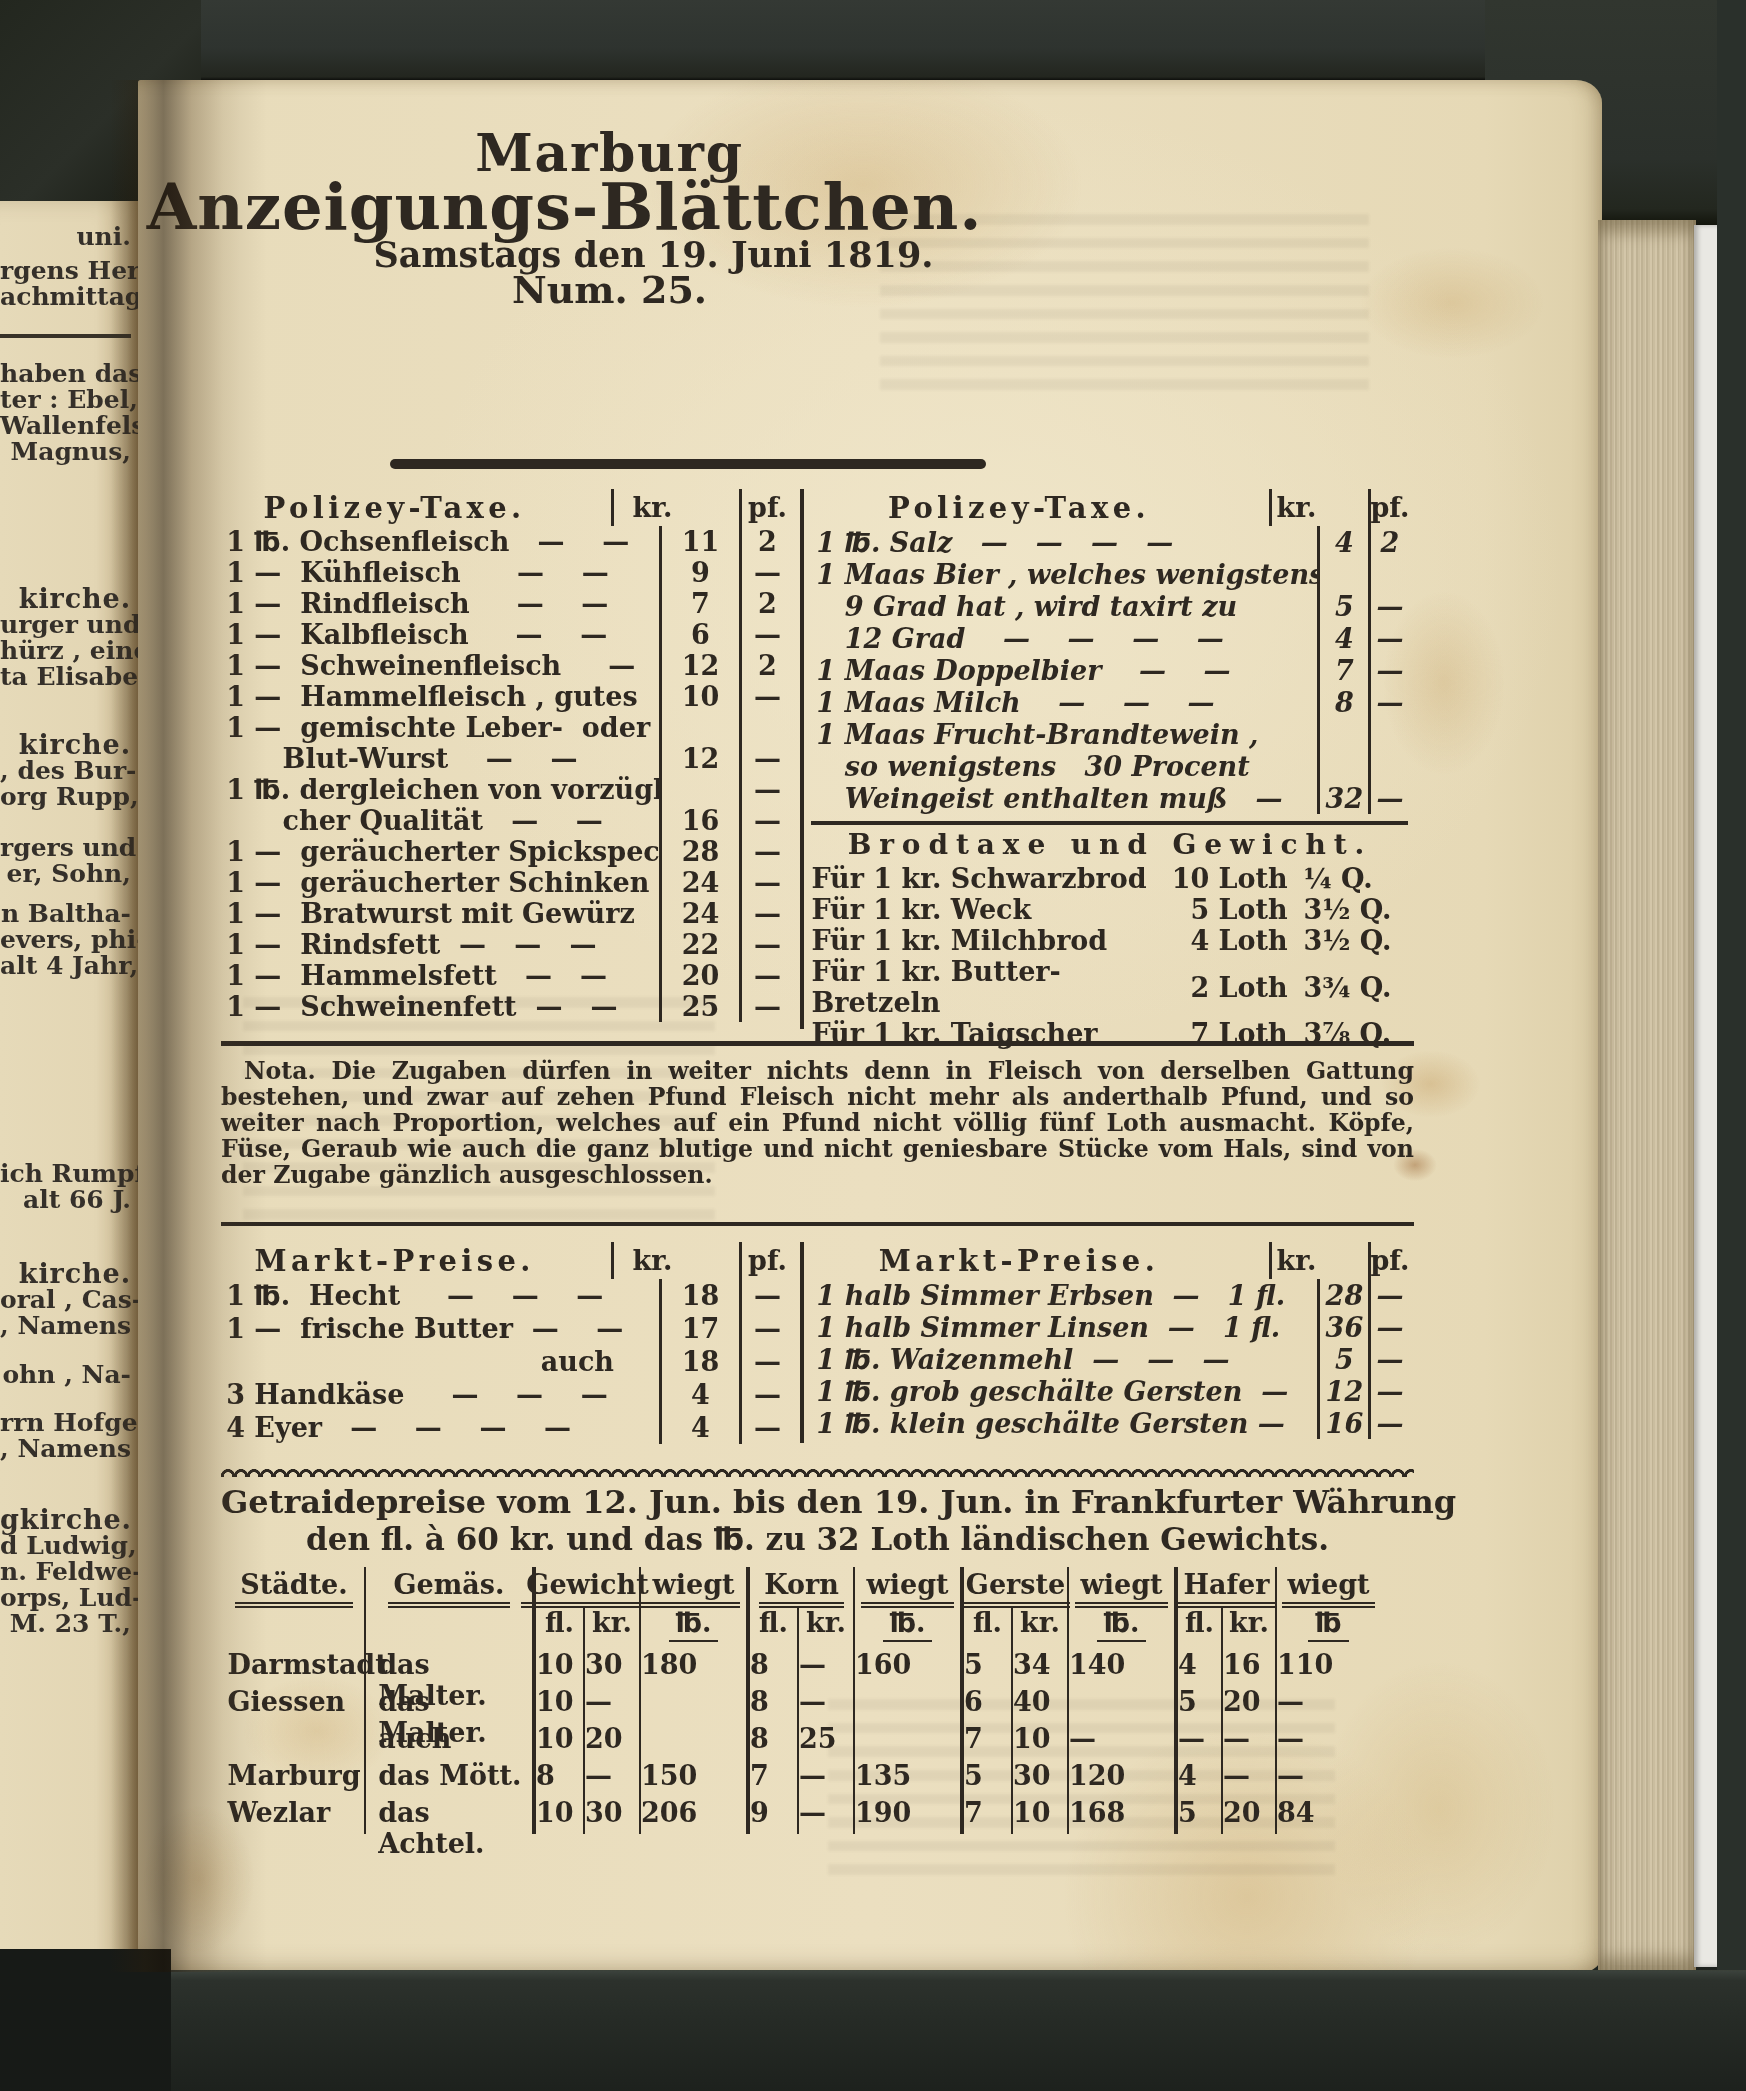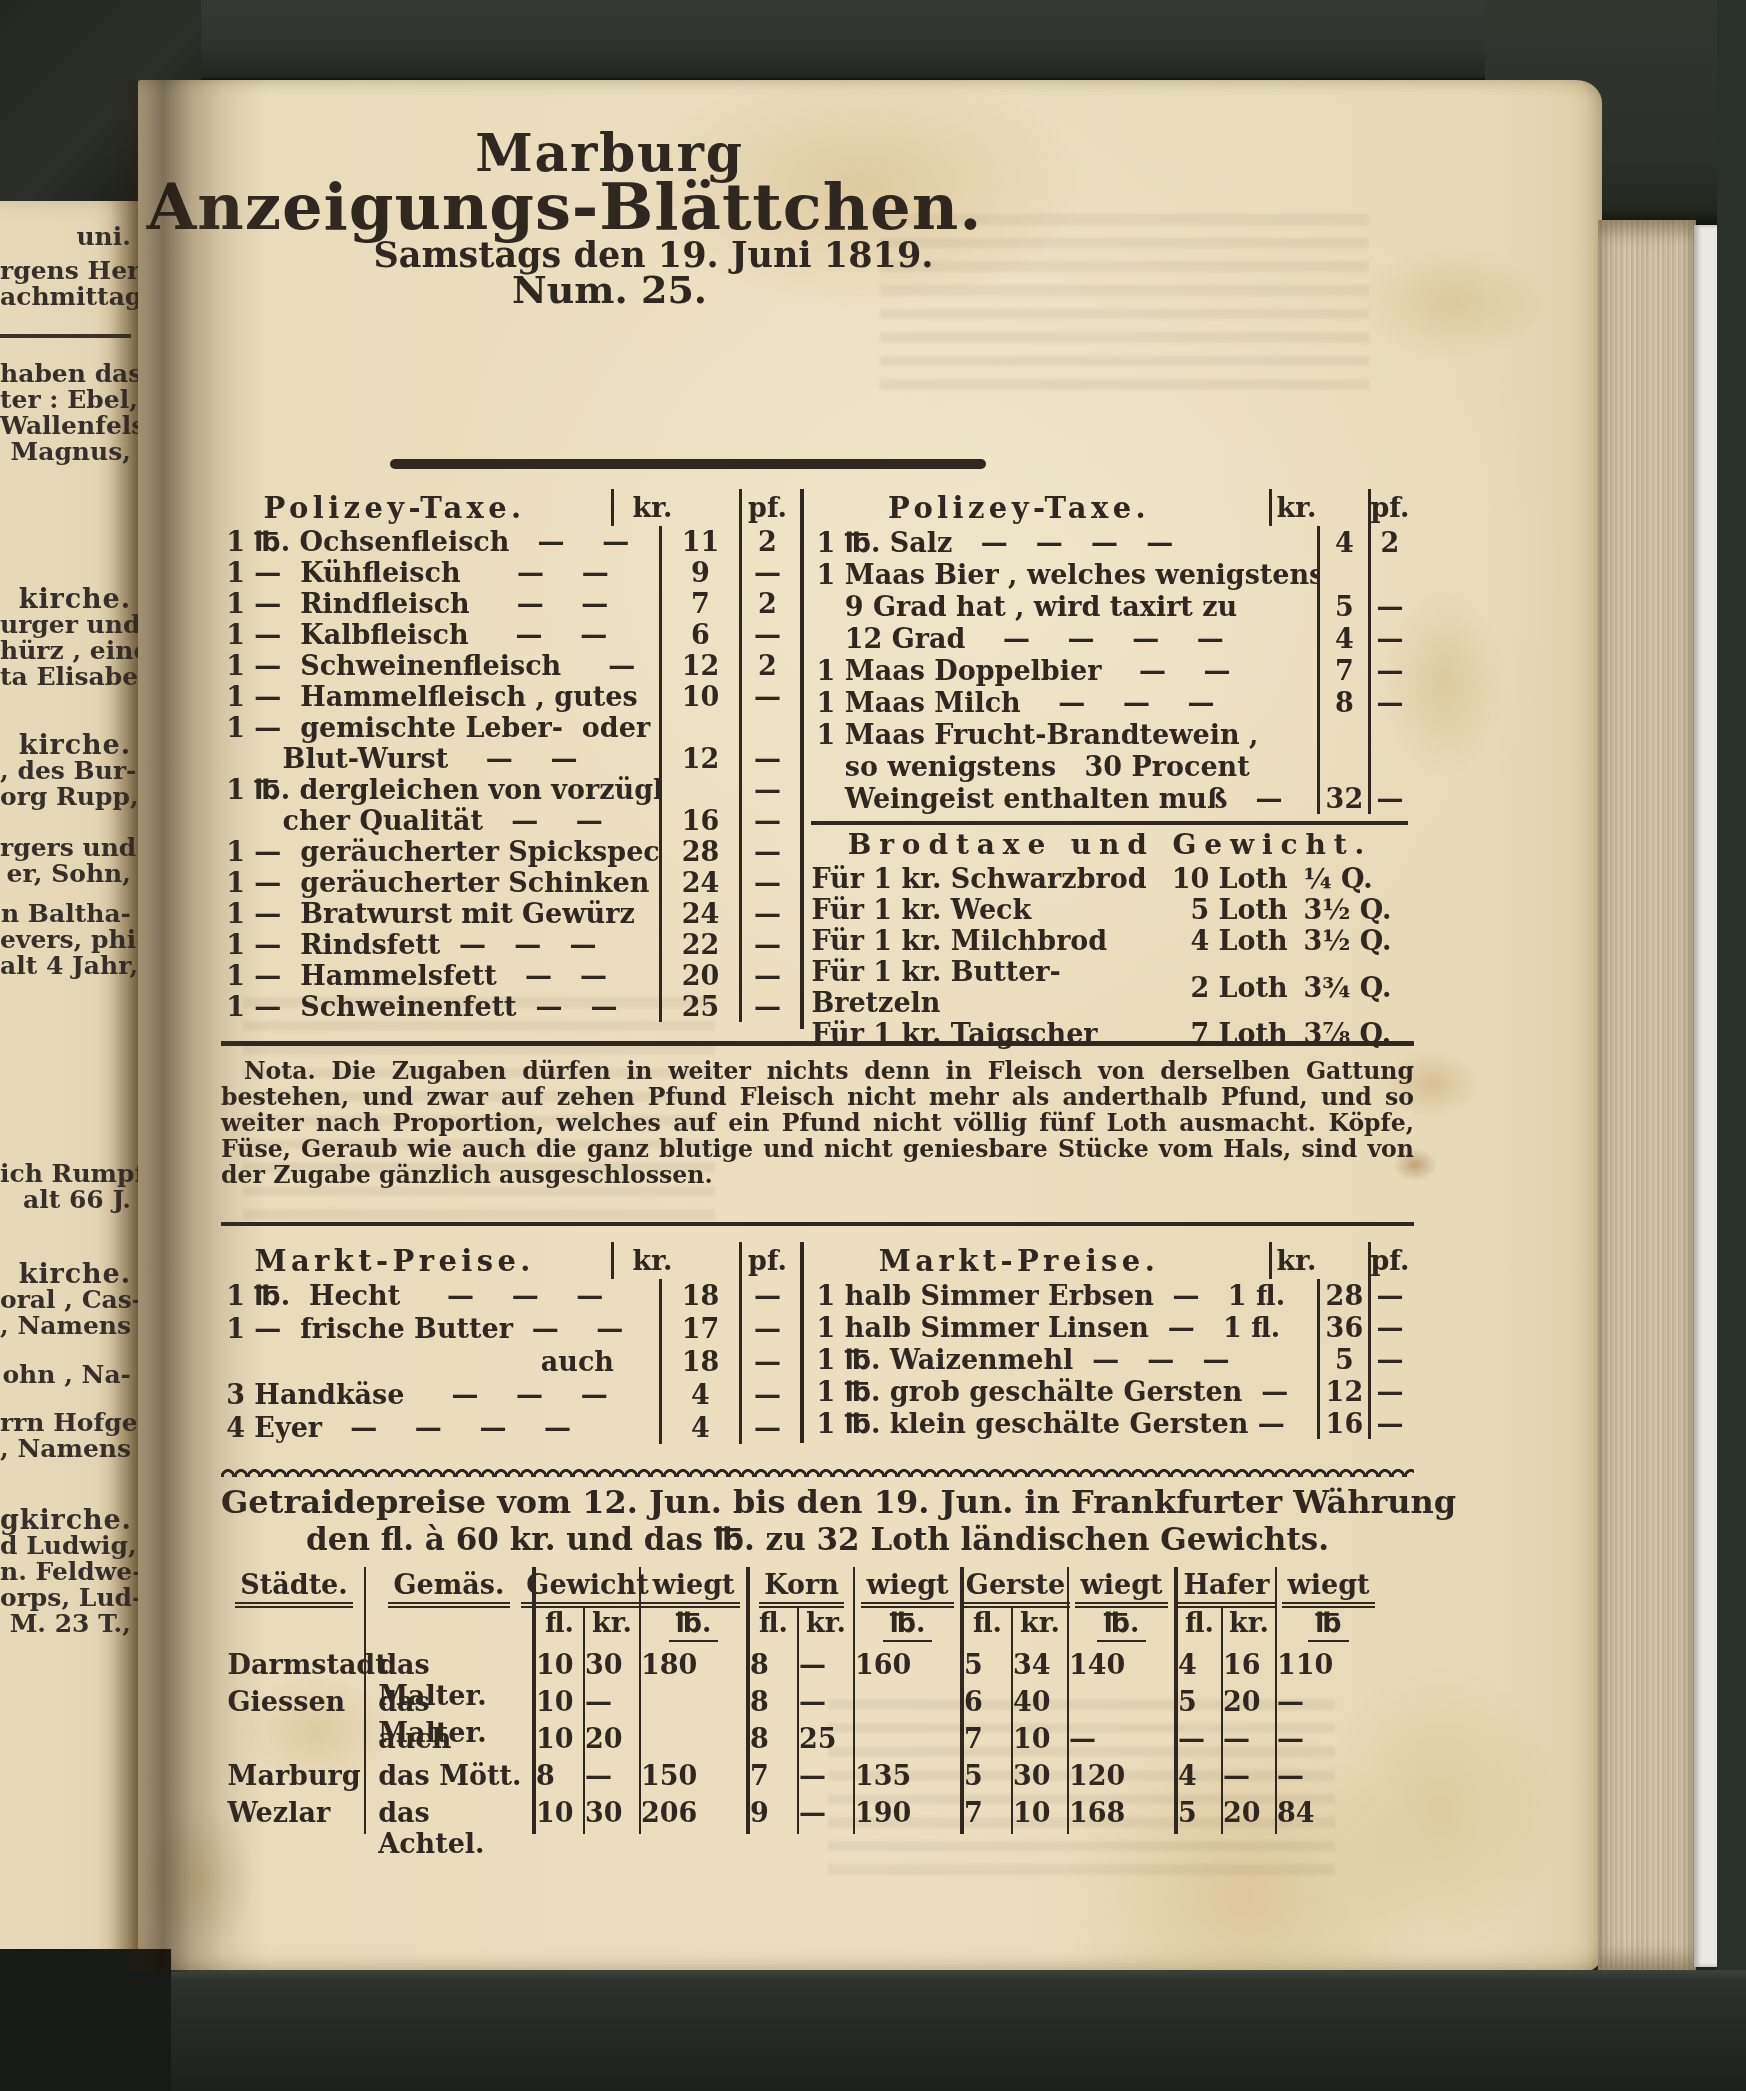--- a/index.html
+++ b/index.html
@@ -87,21 +87,21 @@
   .tax{font-size:27px;}
   .tax .thead,.tax .row{display:grid;}
   .tax.tl{width:572px;}
   .tax.tl .thead,.tax.tl .row{grid-template-columns:1fr 80px 54px;}
   .tax.tr2{width:597px;}
   .tax.tr2 .thead,.tax.tr2 .row{grid-template-columns:1fr 51px 40px;}
   .tax .thead{height:37px;align-items:center;gap:48px;}
   .tax .thead .name{text-align:center;letter-spacing:4.4px;font-size:29px;}
   .tax .row{min-height:31px;align-items:center;}
   .mk-wrap .tax .row{min-height:33px;}
-  .tax.tr2 .row{min-height:32px;}
+  .tax.tr2 .row{min-height:32px;font-style:italic;}
   .tax .name{white-space:pre;padding-left:5.2px;overflow:hidden;}
   .tax .k,.tax .p{border-left:3.5px solid #2e2821;text-align:center;align-self:stretch;display:flex;align-items:center;justify-content:center;}
   .tax .row.r .name{text-align:right;padding-right:45px;}
   
   .brod-rule{margin-top:7px;height:4.4px;background:#2e2821;}
   .brod-title{height:38px;display:flex;align-items:center;justify-content:center;letter-spacing:7.9px;font-size:28px;}
   .brod-row{display:grid;grid-template-columns:1fr 140px 105px;min-height:30px;align-items:center;font-size:27px;}
   .brod-row .bl{text-align:right;padding-right:15.7px;}
   .brod-row .bq{text-align:left;}
   .rule-b{position:absolute;top:961px;left:83px;width:1193px;height:5.2px;background:#2e2821;}

